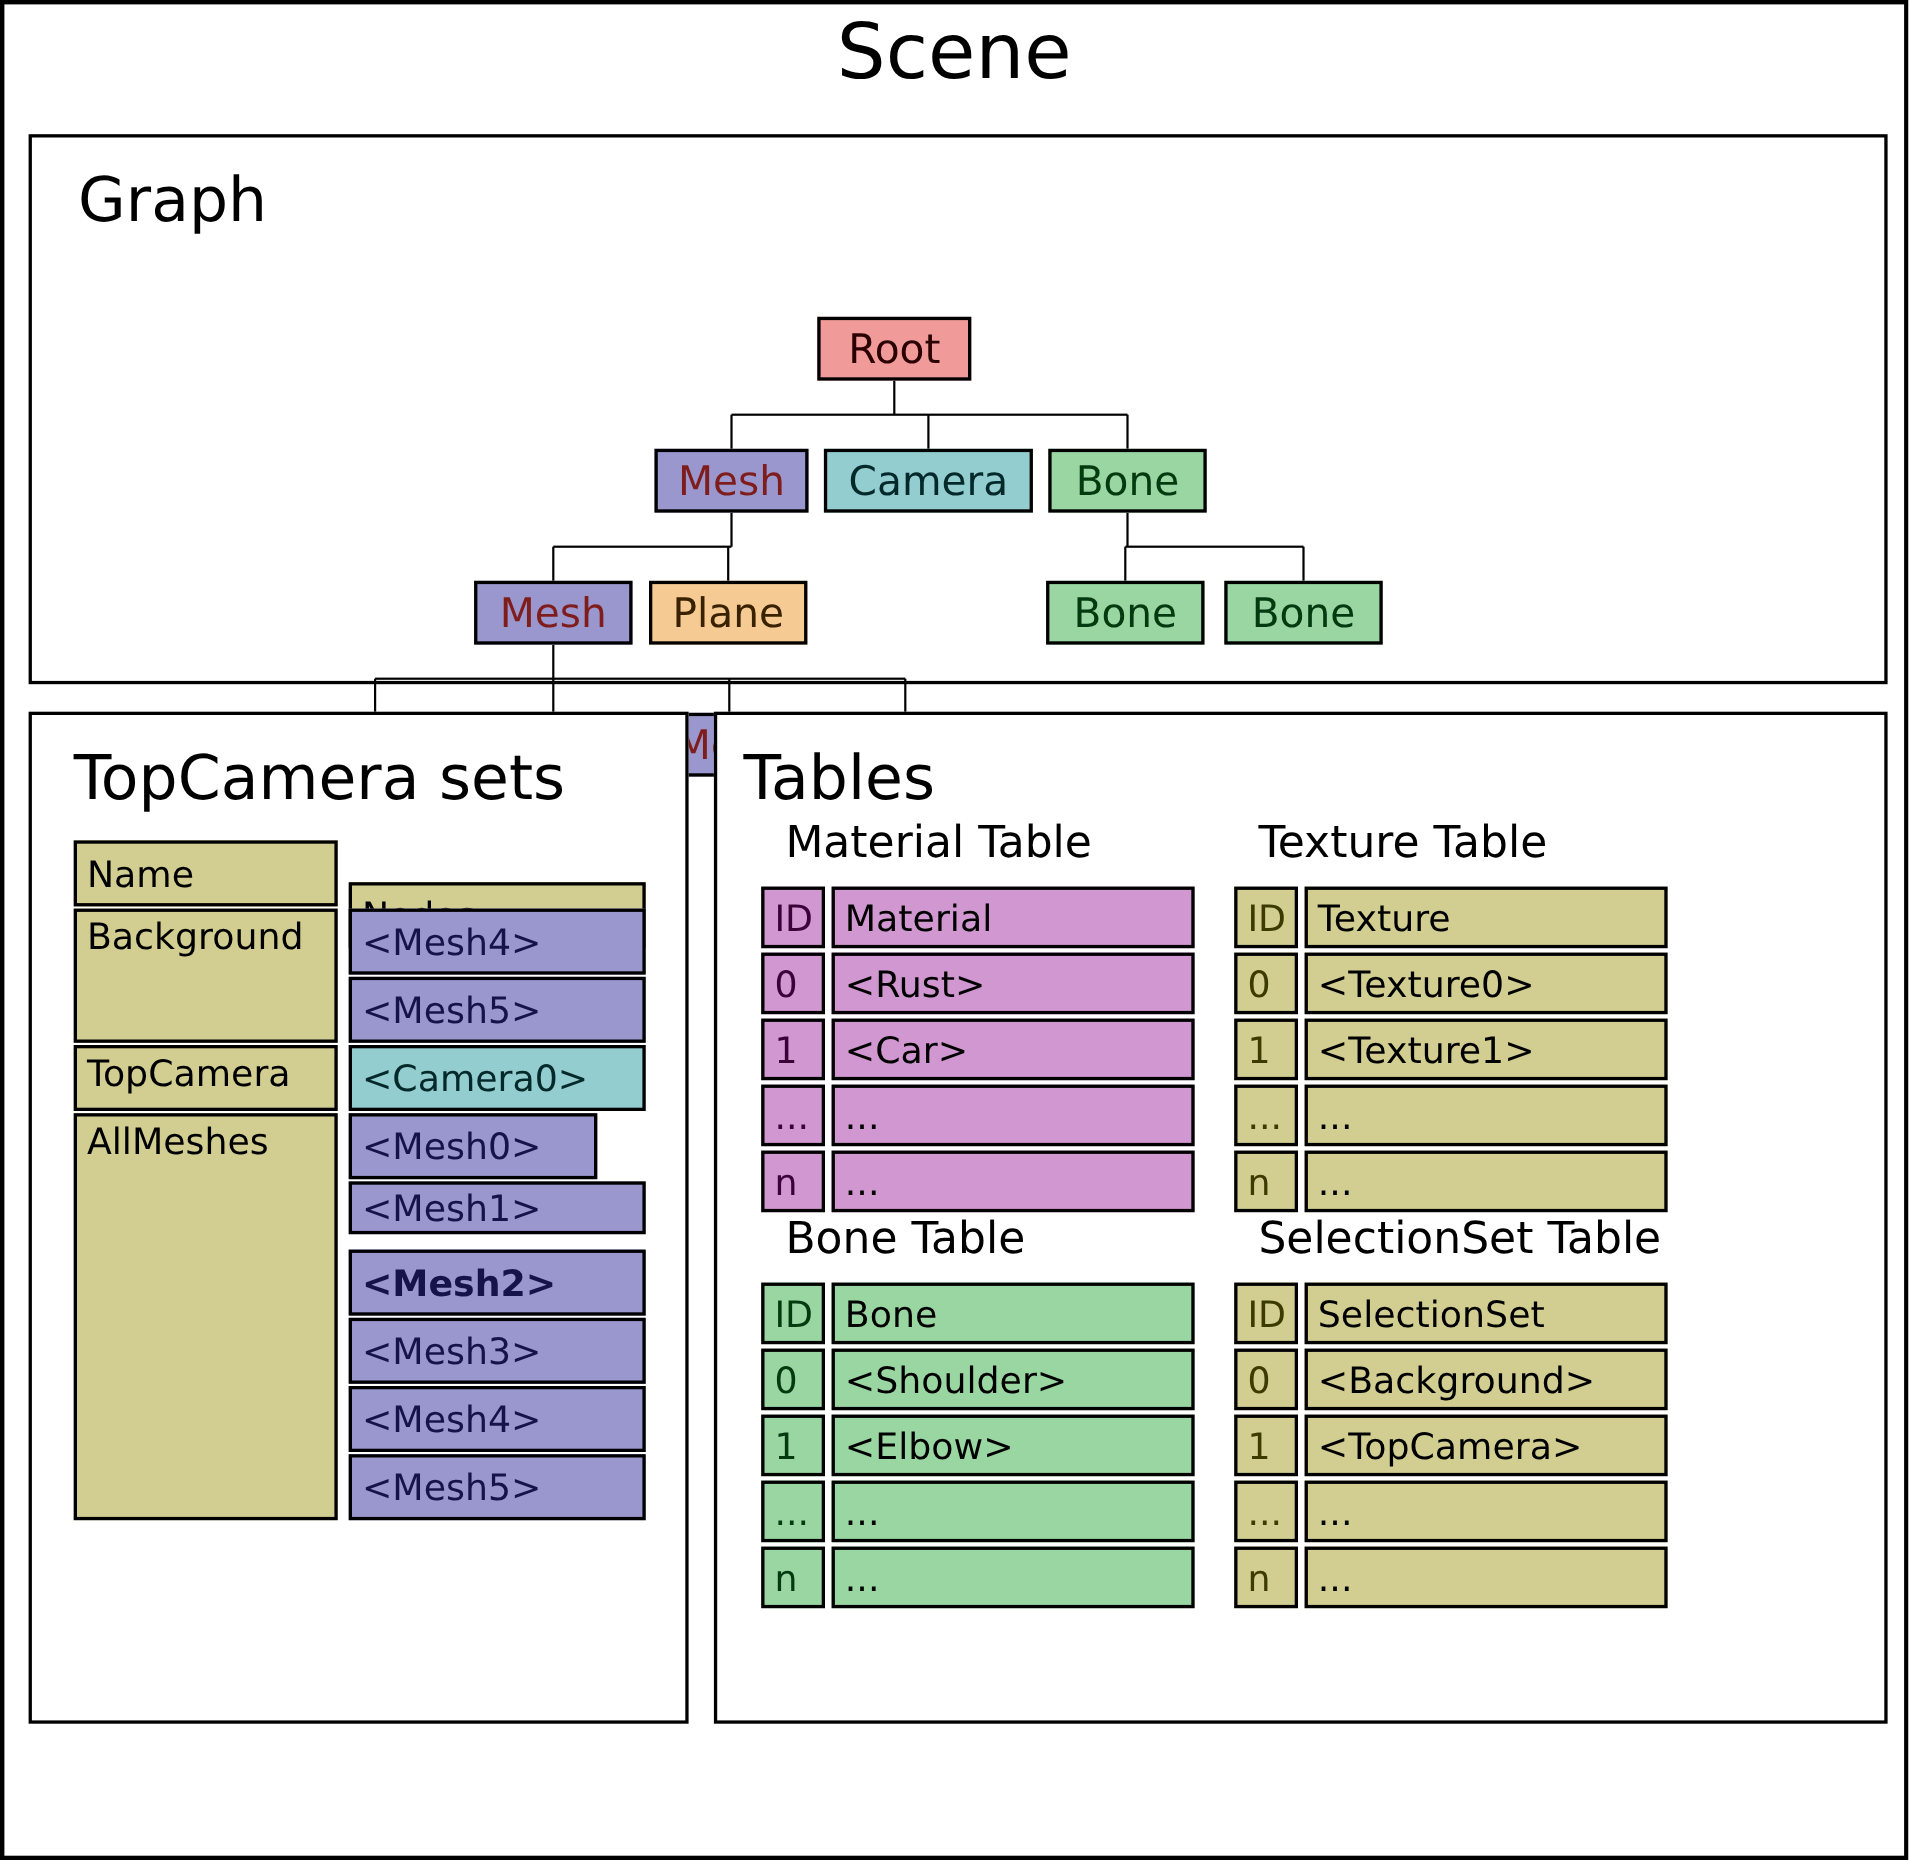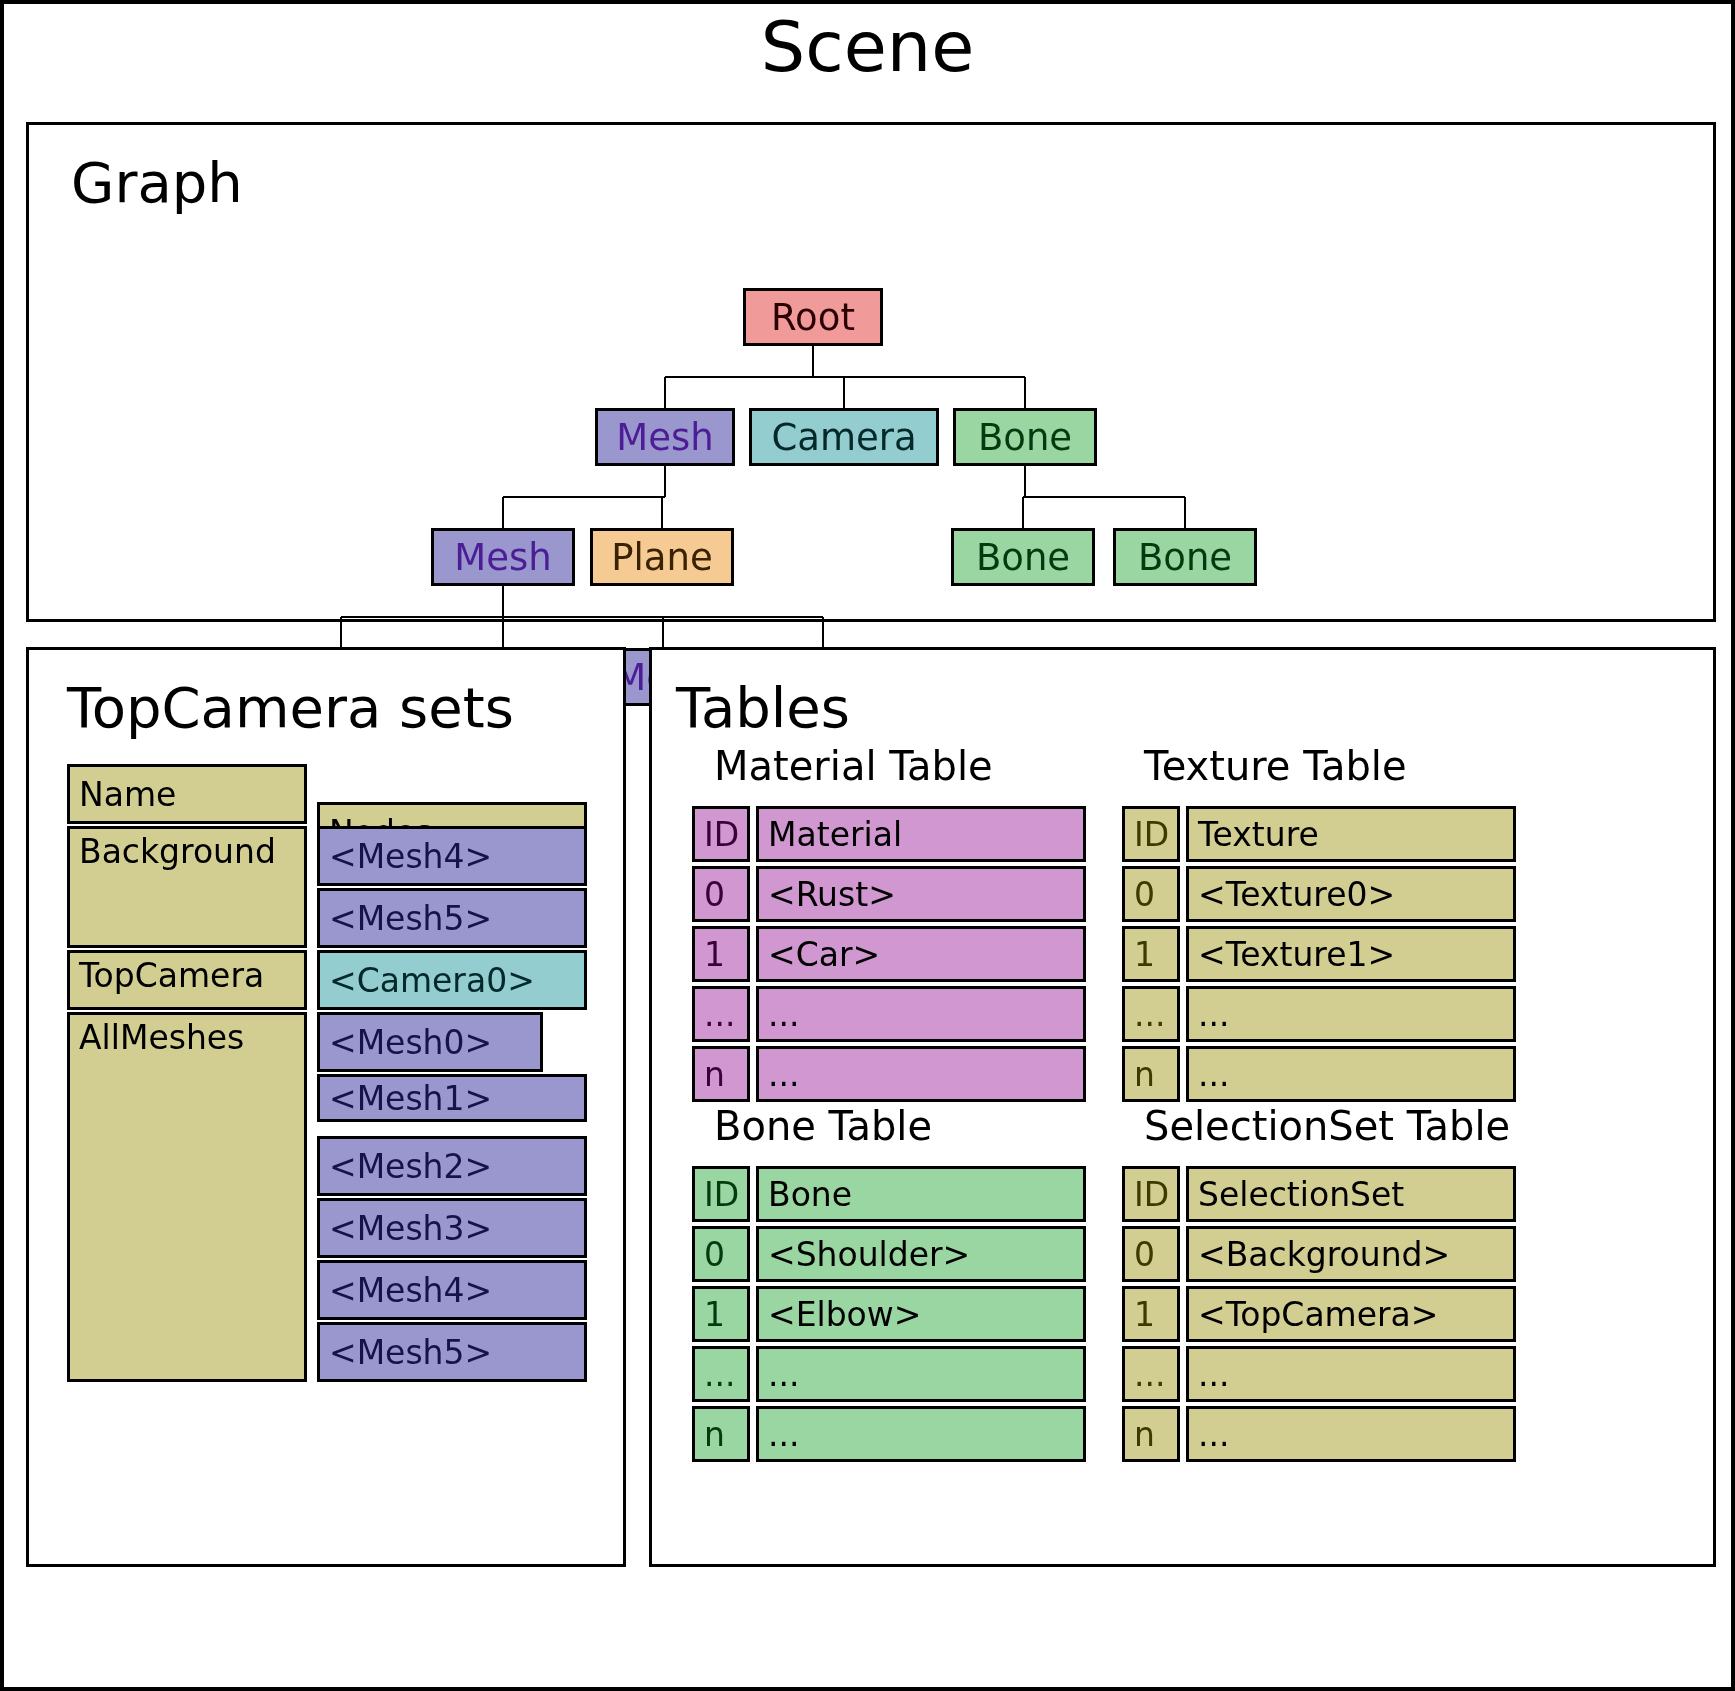--- a/index.html
+++ b/index.html
@@ -61,21 +61,21 @@
     border: 3px solid #000;
     box-sizing: border-box;
     display: flex;
     align-items: center;
     justify-content: center;
     font-size: 37px;
     line-height: 1;
     white-space: nowrap;
     height: 58px;
   }
-  .n-mesh   { background: #9a97ce; color: #4c1d95; }
+  .n-mesh   { background: #9a97ce; color: #7f1d1d; }
   .n-root   { background: #f09a9a; color: #2b0000; }
   .n-camera { background: #93cdd0; color: #04292b; }
   .n-bone   { background: #99d6a1; color: #033a10; }
   .n-plane  { background: #f5cb93; color: #3a2200; }
 
   
   .edge {
     position: absolute;
     background: #000;
   }
@@ -163,21 +163,21 @@
         <div class="cell c-khaki" style="left: 38px; top: 114px; width: 240px; height: 60px;">Name</div>
         <div class="cell c-khaki" style="left: 288px; top: 114px; width: 270px; height: 60px; margin-top: 38px;">Nodes</div>
         <div class="cell c-khaki top" style="left: 38px; top: 176px; width: 240px; height: 122px;">Background</div>
         <div class="cell c-mesh" style="left: 288px; top: 176px; width: 270px; height: 60px;">&lt;Mesh4&gt;</div>
         <div class="cell c-mesh" style="left: 288px; top: 238px; width: 270px; height: 60px;">&lt;Mesh5&gt;</div>
         <div class="cell c-khaki top" style="left: 38px; top: 300px; width: 240px; height: 60px;">TopCamera</div>
         <div class="cell c-camera" style="left: 288px; top: 300px; width: 270px; height: 60px;">&lt;Camera0&gt;</div>
         <div class="cell c-khaki top" style="left: 38px; top: 362px; width: 240px; height: 370px;">AllMeshes</div>
         <div class="cell c-mesh" style="left: 288px; top: 362px; width: 226px; height: 60px;">&lt;Mesh0&gt;</div>
         <div class="cell c-mesh" style="left: 288px; top: 424px; width: 270px; height: 48px; text-align: right;">&lt;Mesh1&gt;</div>
-        <div class="cell c-mesh" style="left: 288px; top: 486px; width: 270px; height: 60px;">&lt;Mesh2&gt;</div>
+        <div class="cell c-mesh" style="left: 288px; top: 486px; width: 270px; height: 60px; font-weight: bold;">&lt;Mesh2&gt;</div>
         <div class="cell c-mesh" style="left: 288px; top: 548px; width: 270px; height: 60px;">&lt;Mesh3&gt;</div>
         <div class="cell c-mesh" style="left: 288px; top: 610px; width: 270px; height: 60px;">&lt;Mesh4&gt;</div>
         <div class="cell c-mesh" style="left: 288px; top: 672px; width: 270px; height: 60px;">&lt;Mesh5&gt;</div>
       </div>
   </div>
 
   <div class="panel" id="tables-panel">
     <div class="panel-title" id="tables-title">Tables</div>
     <div id="tables-layer">
         <div class="tbl-caption" style="left: 62px; top: 96px;">Material Table</div>

